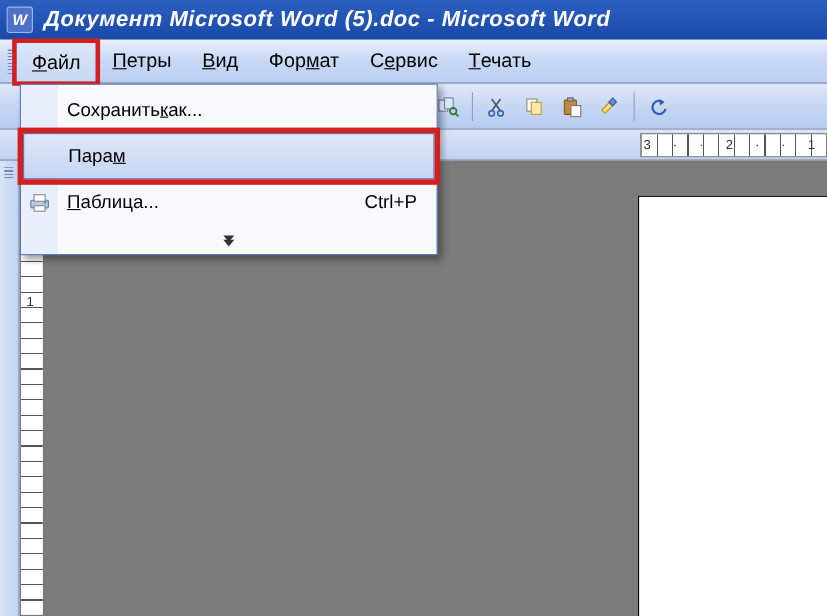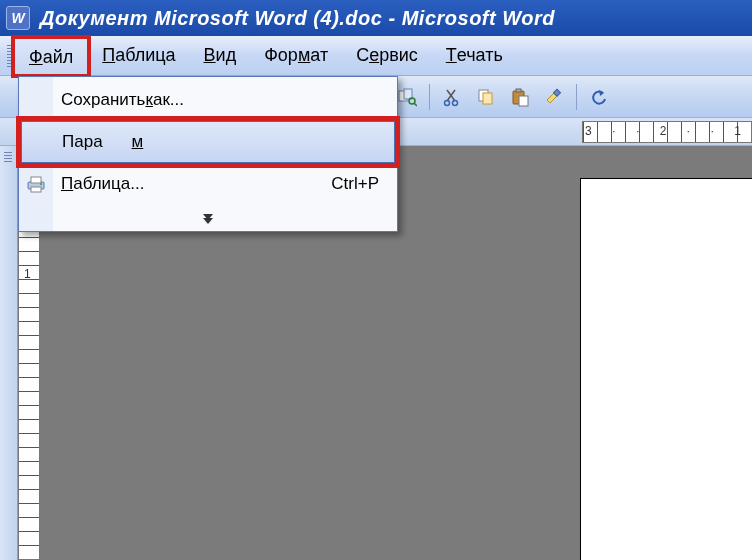--- a/index.html
+++ b/index.html
@@ -42,52 +42,52 @@
 .vruler .num { position: absolute; left: 5px; font-size: 12px; color: #333; }
 .docbg { flex: 1; background: #7b7b7b; position: relative; }
 .page { position: absolute; right: 0; top: 32px; width: 172px; height: 100%; background: #fff; border: 1px solid #000; border-right: none; }
 
 
 .dropdown { position: absolute; left: 18px; top: 76px; width: 380px; background: linear-gradient(90deg,#e9effa 0 34px,#f7f9fd 34px 100%); border: 1px solid #5a78b5; box-shadow: 4px 4px 6px rgba(0,0,0,.35); z-index: 40; padding: 2px 0; }
 .dditem { height: 42px; display: flex; align-items: center; font-size: 17px; color: #000; padding: 0 24px 0 42px; position: relative; }
 .dditem .iconslot { position: absolute; left: 4px; width: 26px; height: 26px; display: flex; align-items: center; justify-content: center; }
 .dditem .mnemonic { text-decoration: underline; }
 .dditem .shortcut { position: absolute; right: 18px; color: #000; }
-.dditem.hover { background: linear-gradient(#dfe8f9,#c5d5f2); border: 1px solid #4a6fb5; margin: 0 2px; padding-left: 40px; gap: 29px; }
+.dditem.hover { background: linear-gradient(#dfe8f9,#c5d5f2); border: 1px solid #4a6fb5; margin: 0 2px; padding-left: 40px; }
 .dditem.hover .iconslot { left: 2px; }
 .dditem.red-highlight { outline: 5px solid #d41f1f; outline-offset: 0; }
 .ddexpand { height: 24px; display: flex; align-items: center; justify-content: center; color: #333; font-size: 14px; }
 .chev { display:inline-block; width:0;height:0;border-left:5px solid transparent;border-right:5px solid transparent;border-top:6px solid #333; margin:0 1px;}
 .chev2{ transform: translateY(4px);}
 
 
 .svg { display:block }
 </style>
 </head>
 <body>
 
 <div class="titlebar">
   <div class="appicon">
       <span>W</span>
     </div>
-  <span class="doctitle">Документ Microsoft Word (4).doc - Microsoft Word</span>
+  <span class="doctitle">Документ Microsoft Word (5).doc - Microsoft Word</span>
 </div>
 
 <div class="menubar">
   <div class="mgrip"></div>
 
   <div class="menuitem active red-highlight">
     <span></span>
       <span class="mnemonic">Ф</span>
       <span>айл</span>
   </div>
   <div class="menuitem">
     <span></span>
       <span class="mnemonic">П</span>
-      <span>аблица</span>
+      <span>етры</span>
   </div>
   <div class="menuitem">
     <span></span>
       <span class="mnemonic">В</span>
       <span>ид</span>
   </div>
   <div class="menuitem">
     <span>Фор</span>
       <span class="mnemonic">м</span>
       <span>ат</span>

